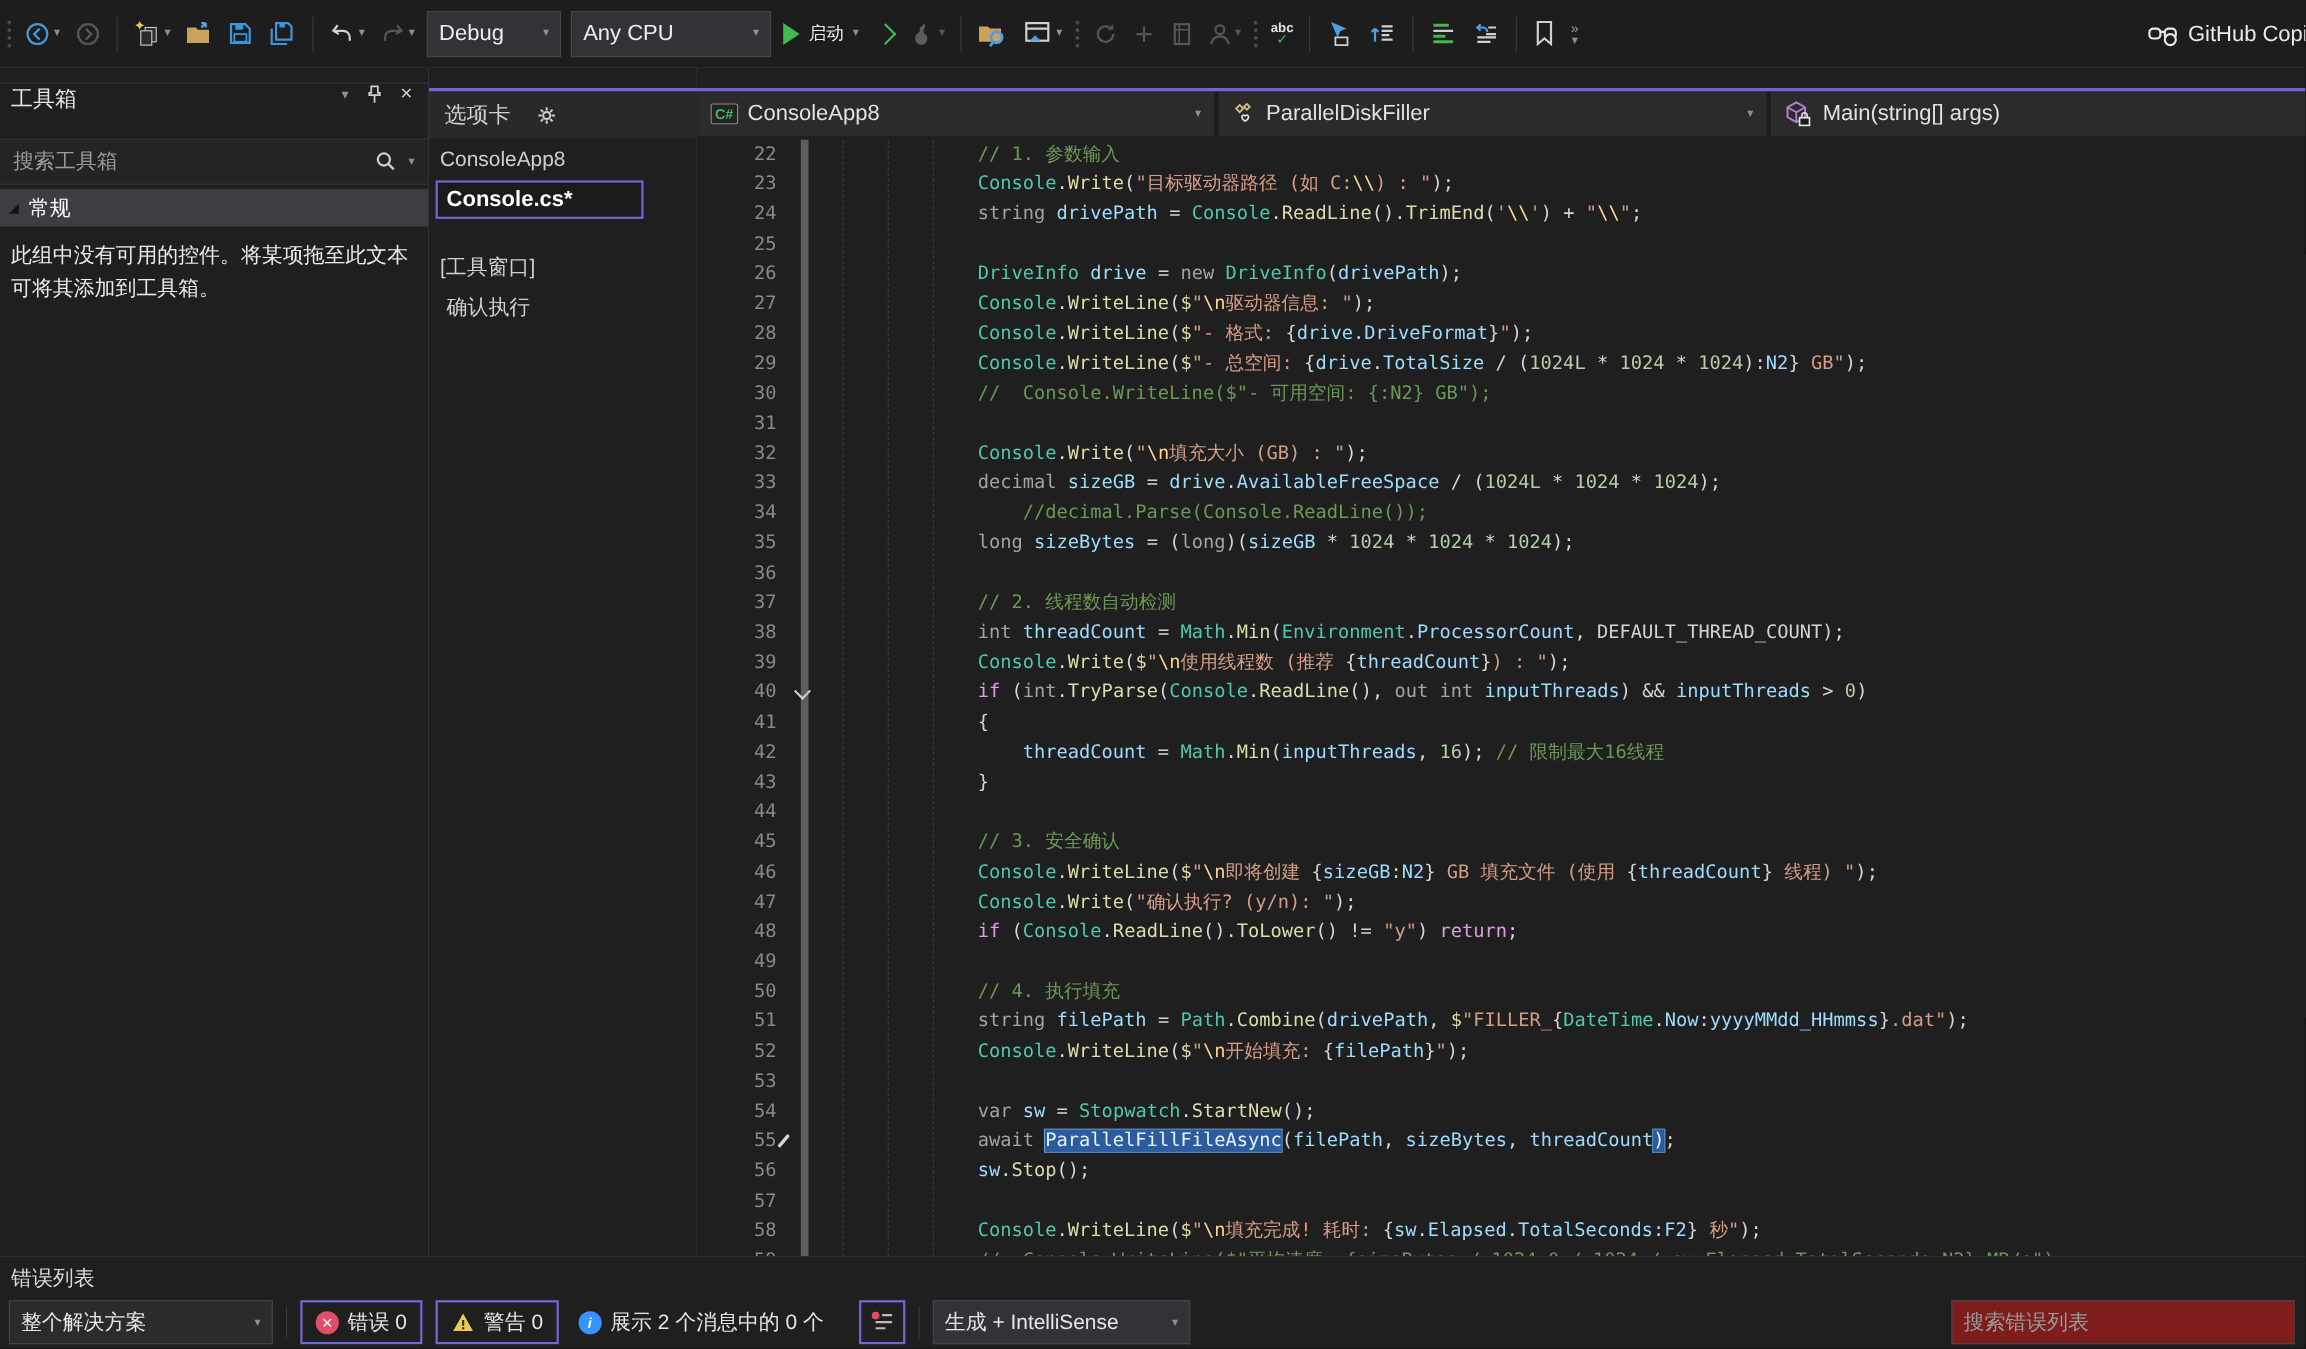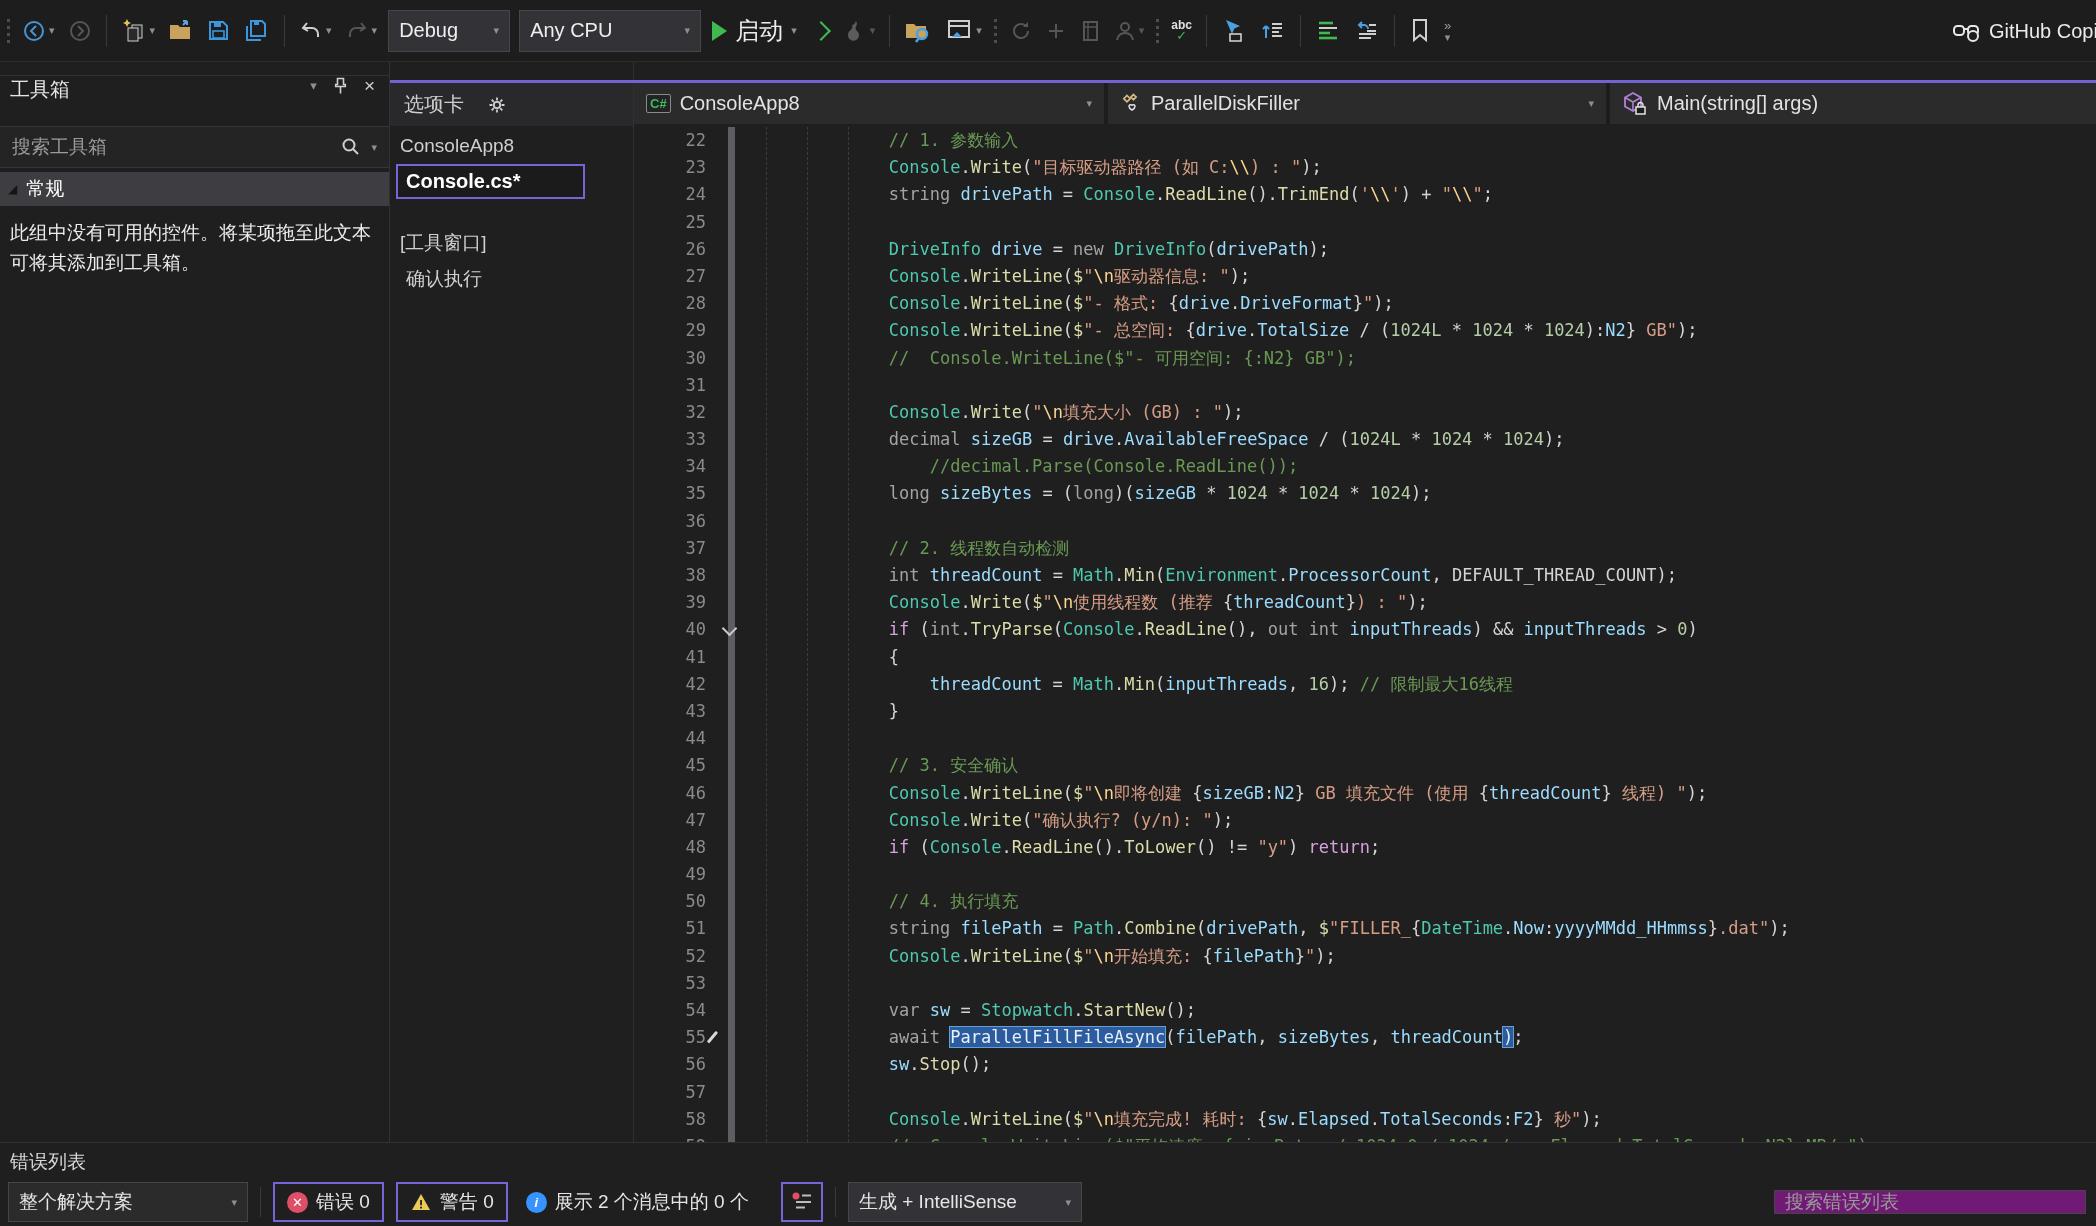--- a/index.html
+++ b/index.html
@@ -9,21 +9,21 @@
   .toolbar{position:absolute;left:0;top:0;width:2096px;height:62px;background:#1d1d1e;
            border-bottom:1px solid #2b2b2c;display:flex;align-items:center;gap:9px;padding-left:6px;box-sizing:border-box;}
   .grip{width:5px;height:28px;background-image:radial-gradient(#4d4d4f 1.3px,transparent 1.4px);background-size:5px 7px;flex:none;}
   .tsep{width:1px;height:32px;background:#3a3a3e;flex:none;margin:0 3px;}
   .tbtn{display:flex;align-items:center;gap:3px;flex:none;padding:3px 2px;}
   .caret{color:#8f8f93;font-size:11px;line-height:1;}
   .ddbox{display:flex;align-items:center;height:42px;background:#333337;border:1px solid #46464a;
          padding:0 10px;gap:10px;color:#eeeeee;font-size:20px;flex:none;box-sizing:border-box;}
   .playtri{width:0;height:0;border-left:15px solid #3fb950;border-top:10px solid transparent;border-bottom:10px solid transparent;}
   .playoutline{width:12px;height:12px;border-right:2.5px solid #3fb950;border-top:2.5px solid #3fb950;transform:rotate(45deg);margin:0 4px;}
-  .startlabel{color:#ececec;font-size:24px;font-family:Liberation Mono, monospace;}
+  .startlabel{color:#ececec;font-size:16px;font-family:Liberation Mono, monospace;}
   .copilot{position:absolute;left:1952px;top:0;width:144px;height:62px;display:flex;align-items:center;gap:9px;overflow:hidden;}
   .copilot-label{color:#eaeaea;font-size:20px;white-space:nowrap;}
   
   .toolbox{position:absolute;left:0;top:62px;width:390px;bottom:84px;background:#1f1f20;border-right:1px solid #323236;box-sizing:border-box;}
   .tbx-header{position:absolute;left:0;top:13px;right:0;height:46px;border-top:1px solid #323236;
               display:flex;align-items:flex-start;padding:0 14px 0 10px;box-sizing:border-box;}
   .tbx-title{font-size:20px;color:#e6e6e6;}
   .tbx-hicons{margin-left:auto;display:flex;align-items:center;gap:16px;color:#cfcfcf;}
   .tbx-search{position:absolute;left:0;top:64px;right:0;height:42px;border-top:1px solid #36363a;border-bottom:1px solid #36363a;
               background:#242425;display:flex;align-items:center;padding:0 12px;box-sizing:border-box;}
@@ -70,21 +70,21 @@
   .eb-toolbar{position:absolute;left:8px;top:38px;right:10px;height:42px;display:flex;align-items:center;gap:12px;}
   .eb-dd{display:flex;align-items:center;height:40px;background:#2b2b2c;border:1px solid #46464a;padding:0 10px;gap:10px;
          color:#e6e6e6;font-size:19px;box-sizing:border-box;}
   .eb-dd .caret{margin-left:auto;}
   .eb-toggle{display:flex;align-items:center;gap:8px;height:40px;padding:0 12px;border:2px solid #7466d9;color:#e6e6e6;font-size:19px;box-sizing:border-box;}
   .eb-plain{display:flex;align-items:center;gap:8px;height:40px;padding:0 6px;color:#e6e6e6;font-size:19px;}
   .ic-err{width:21px;height:21px;border-radius:50%;background:#df5068;color:#fff;font-size:13px;font-weight:bold;
           display:flex;align-items:center;justify-content:center;line-height:1;}
   .ic-info{width:21px;height:21px;border-radius:50%;background:#3794ff;color:#fff;font-size:13px;font-weight:bold;font-style:italic;
            display:flex;align-items:center;justify-content:center;line-height:1;}
-  .eb-search{margin-left:auto;width:312px;height:24px;background:#701a75;border:1px solid #46464a;display:flex;align-items:center;
+  .eb-search{margin-left:auto;width:312px;height:40px;background:#7f1d1d;border:1px solid #46464a;display:flex;align-items:center;
              padding:0 10px;color:#9a9a9a;font-size:19px;box-sizing:border-box;}
   .ebsep{width:1px;height:30px;background:#3a3a3e;}
   svg{display:block;}
 </style>
 </head>
 <body>
 
 <div class="screen">
 
   <div class="toolbar">

